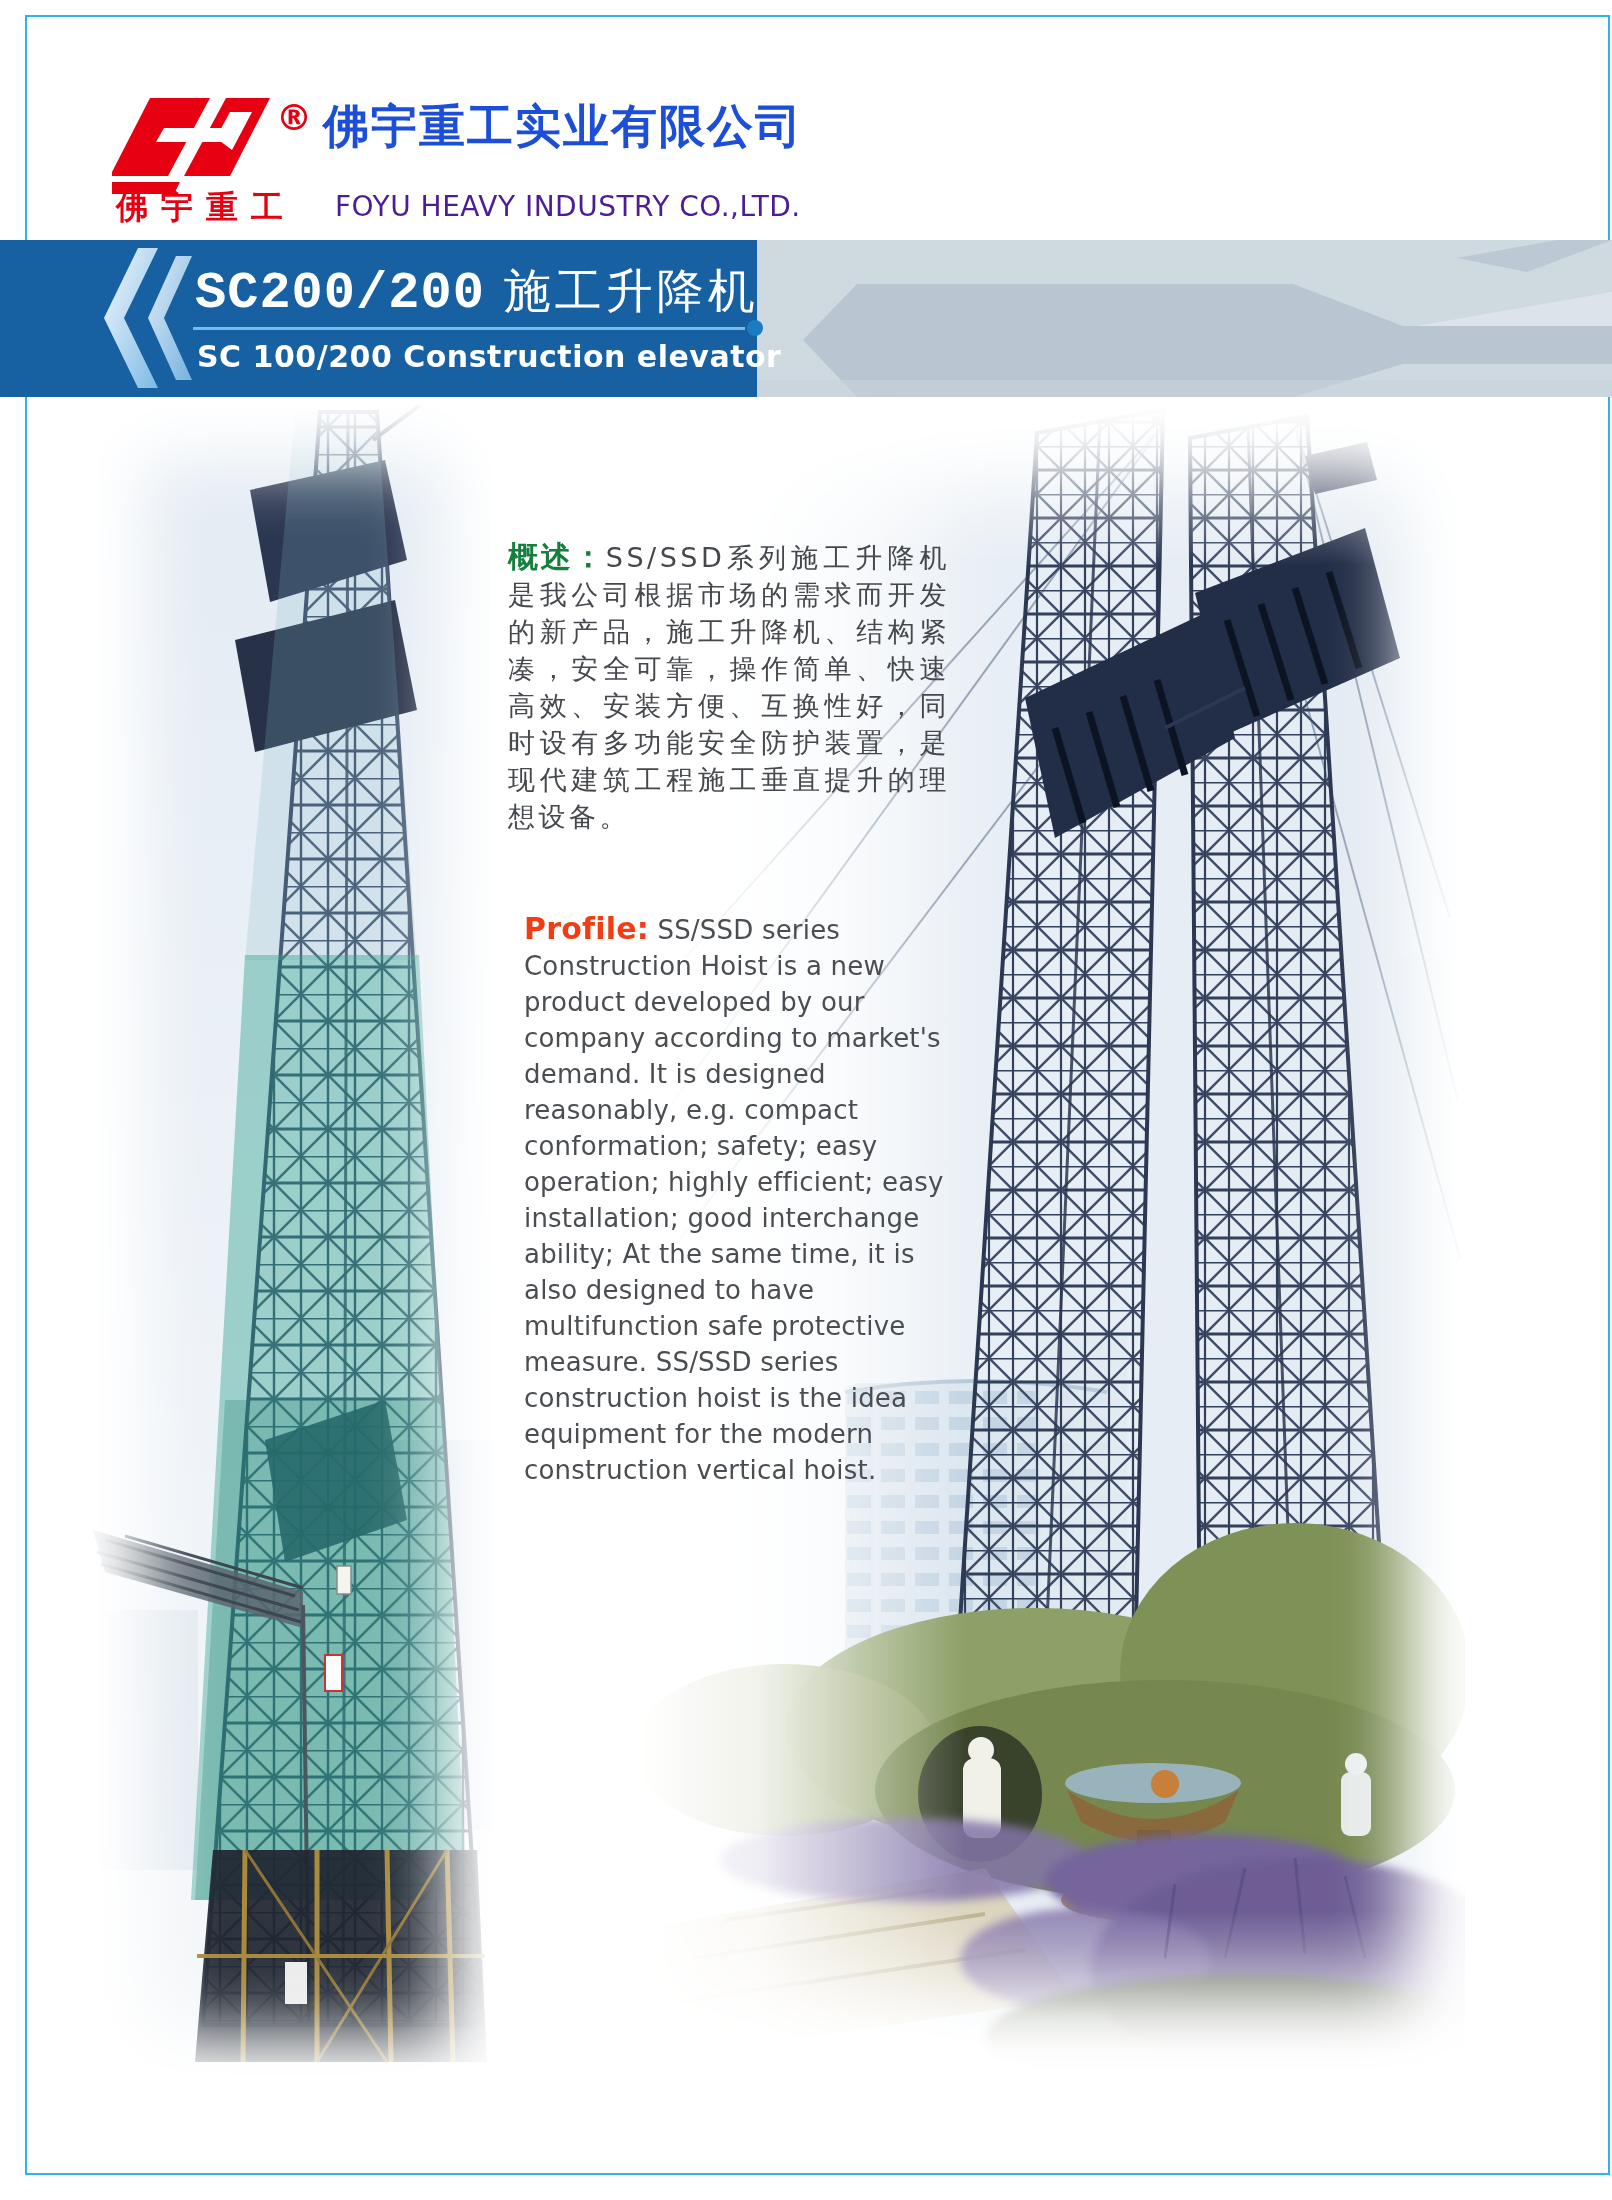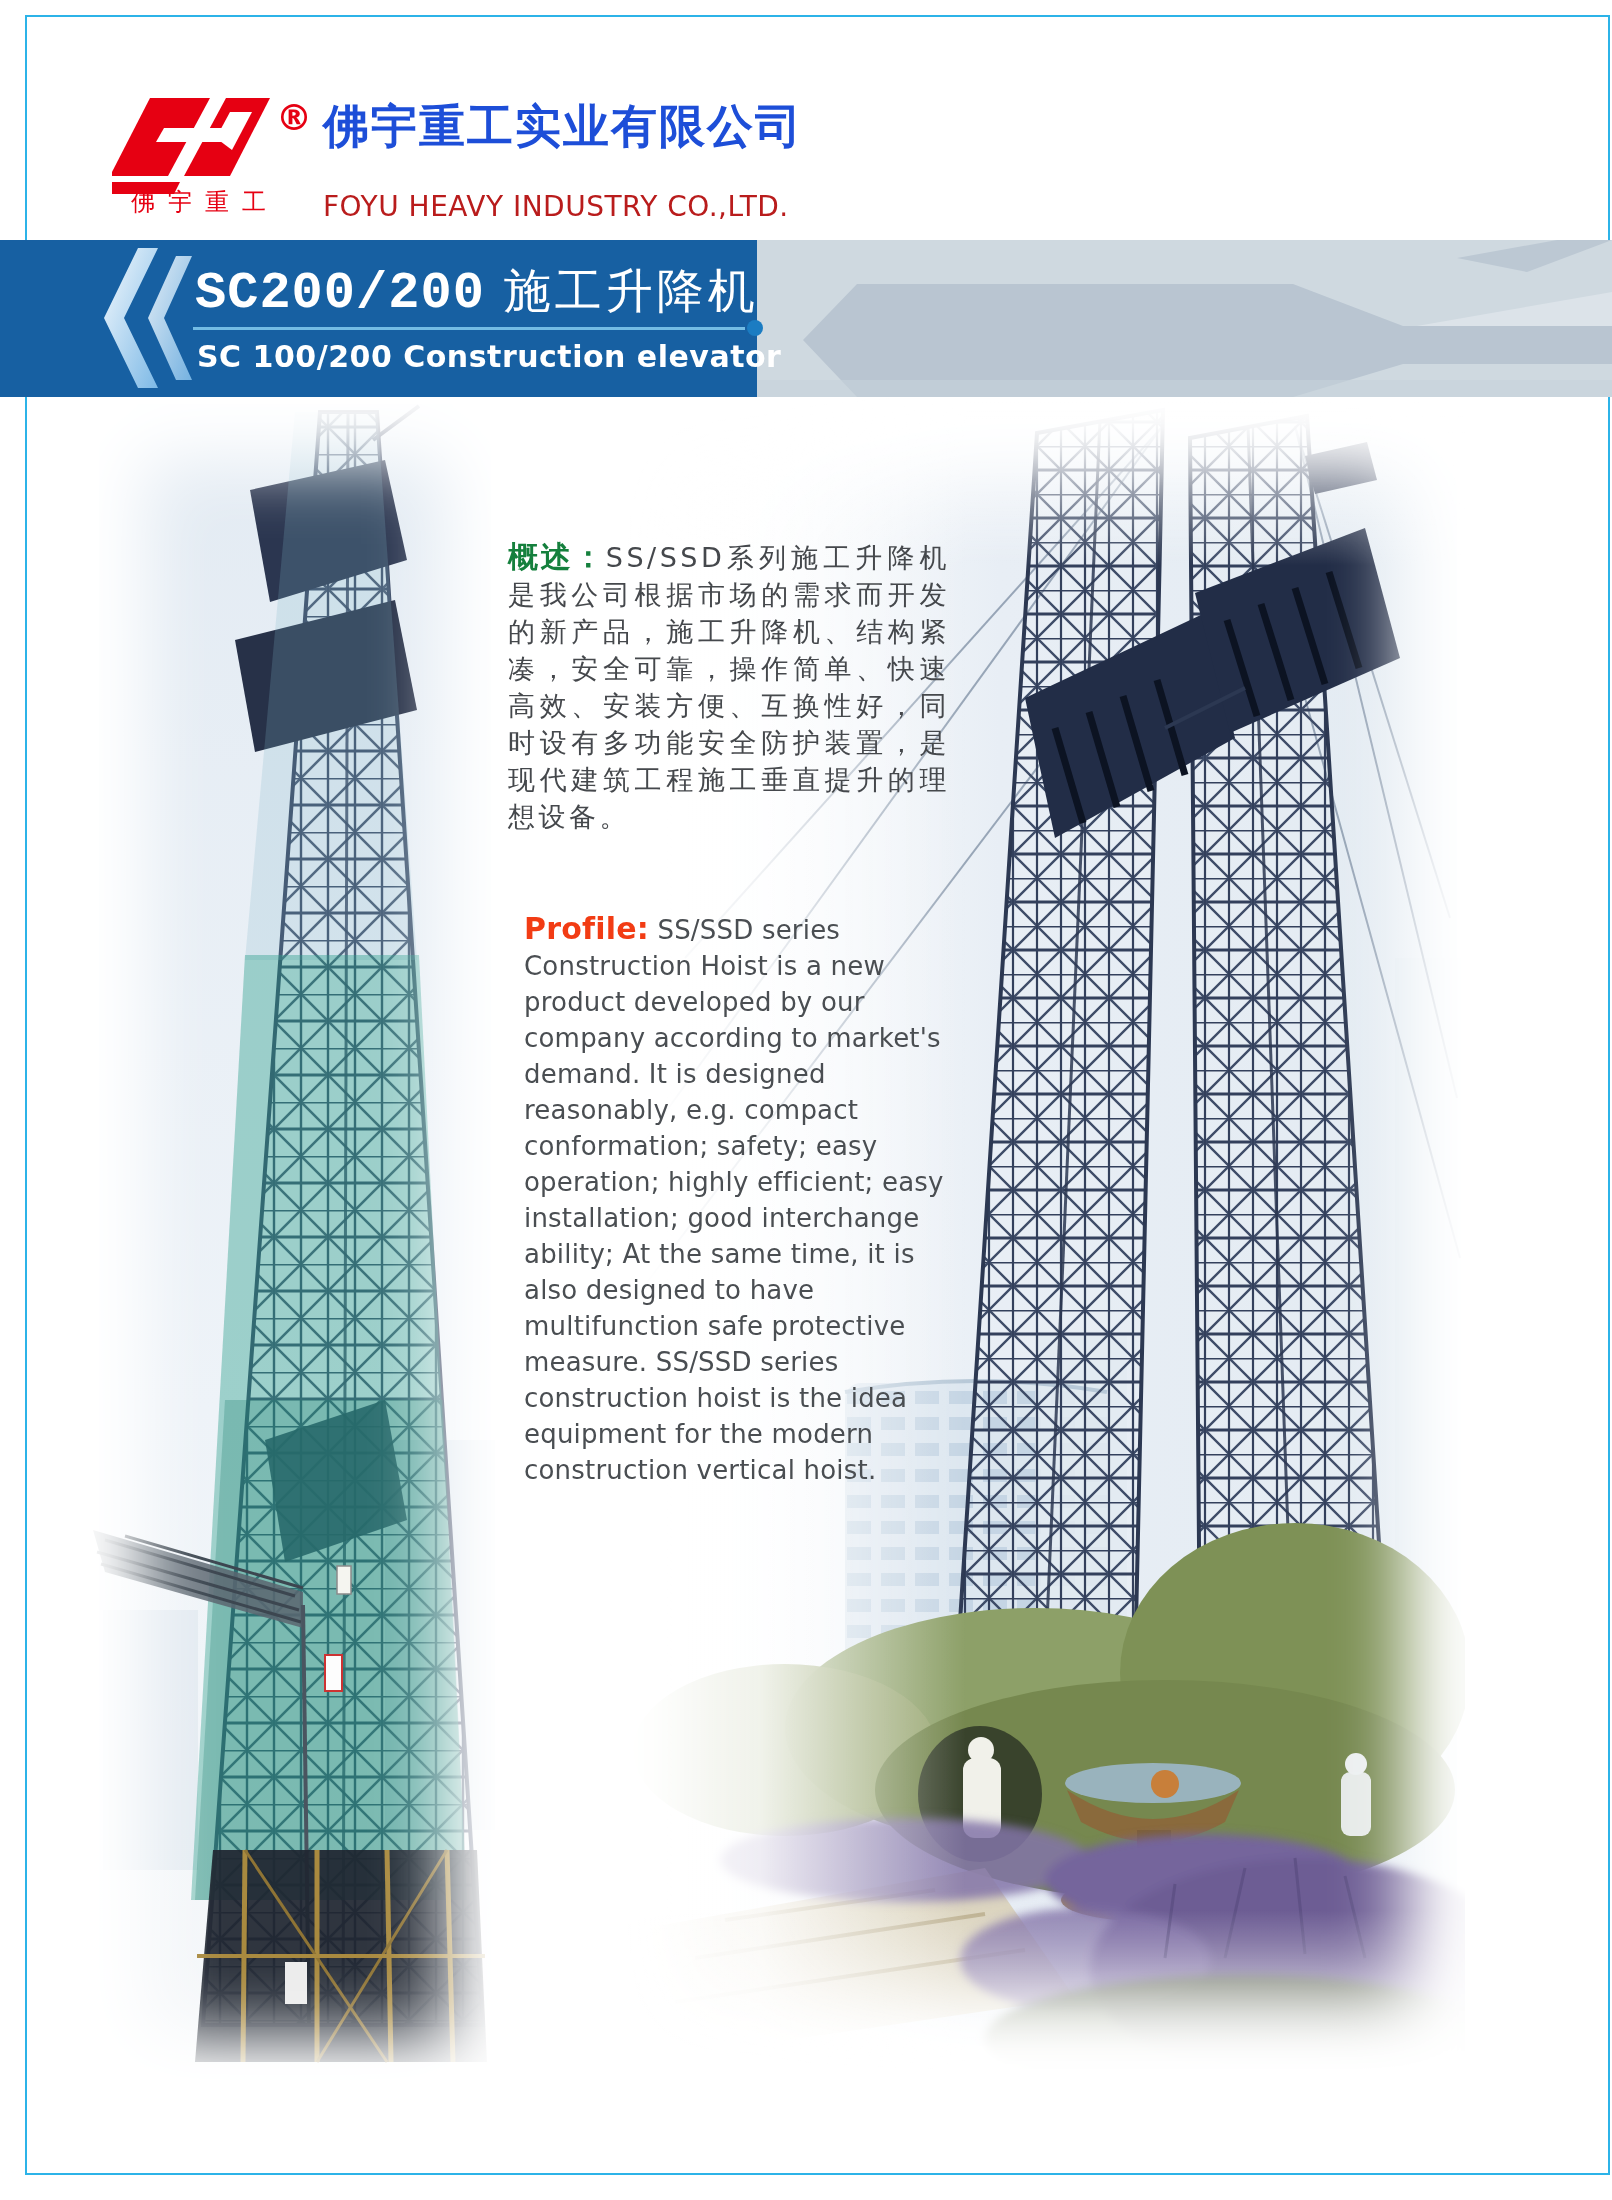--- a/index.html
+++ b/index.html
@@ -13,30 +13,30 @@
     position:absolute;left:25px;top:15px;width:1581px;height:2156px;
     border:2px solid #2cb3e8;z-index:1;
   }
   
   .logo-mark{position:absolute;left:112px;top:98px;z-index:4;}
   .reg{
     position:absolute;left:276px;top:100px;z-index:4;
     color:#e60012;font-size:36px;font-weight:bold;line-height:1;
   }
   .logo-word{
-    position:absolute;left:131px;top:186px;z-index:4;
-    color:#e60012;font-size:24px;font-weight:normal;letter-spacing:13px;white-space:nowrap;
+    position:absolute;left:116px;top:186px;z-index:4;
+    color:#e60012;font-size:32px;font-weight:bold;letter-spacing:13px;white-space:nowrap;
   }
   .company-cn{
     position:absolute;left:323px;top:96px;z-index:4;
     color:#1d4ed8;font-size:46px;font-weight:bold;letter-spacing:2px;white-space:nowrap;
   }
   .company-en{
-    position:absolute;left:323px;top:190px;z-index:4;
-    color:#b91c1c;font-size:28px;letter-spacing:0.5px;white-space:nowrap;
+    position:absolute;left:335px;top:190px;z-index:4;
+    color:#4c1d95;font-size:28px;letter-spacing:0.5px;white-space:nowrap;
   }
   
   .banner{position:absolute;left:0;top:240px;width:1612px;height:157px;z-index:3;}
   .banner-blue{position:absolute;left:0;top:0;width:757px;height:157px;background:#1760a2;}
   .banner-deco{position:absolute;left:757px;top:0;width:855px;height:157px;}
   .chevrons{position:absolute;left:100px;top:8px;}
   .banner-title{
     position:absolute;left:195px;top:20px;margin:0;white-space:nowrap;color:#ffffff;
   }
   .model{font-family:Liberation Mono, monospace;font-size:52px;font-weight:bold;letter-spacing:1px;}

